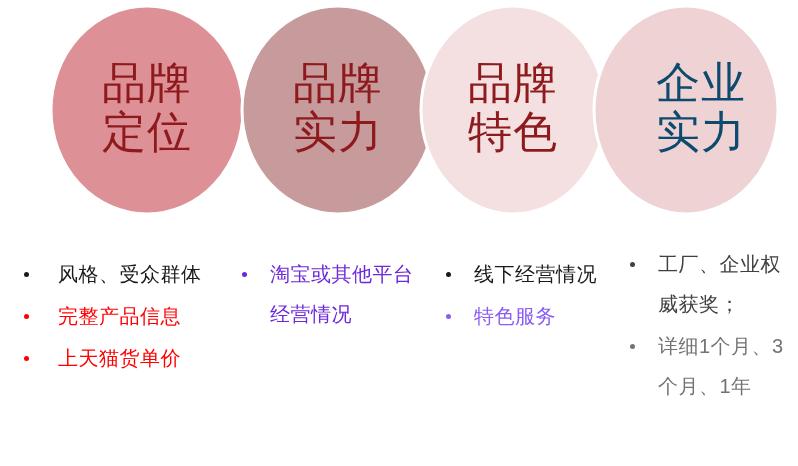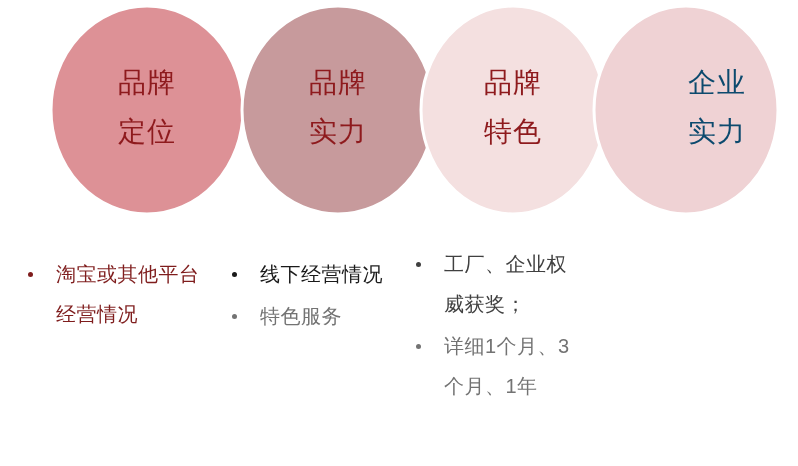--- a/index.html
+++ b/index.html
@@ -32,21 +32,21 @@
     position: absolute;
     left: 0;
     top: 0;
     width: 798px;
     height: 238px;
     display: block;
   }
   .circle-label {
     position: absolute;
     color: #8E1A1D;
-    font-size: 28px;
+    font-size: 44px;
     line-height: 49px;
     font-weight: 400;
     text-align: center;
     letter-spacing: 1px;
     white-space: nowrap;
     user-select: none;
   }
   .circle-label .ln { display: block; }
 
   
@@ -123,26 +123,31 @@
       <span class="ln">品牌</span>
       <span class="ln">特色</span>
     </div>
     <div class="circle-label" id="circle-label-3" style="left: 626px; top: 58px; width: 120px; color: #0c4a6e; text-align: right;">
       <span class="ln">企业</span>
       <span class="ln">实力</span>
     </div>
   </div>
 
   <div id="columns">
+    <div class="column col-1" id="column-0">
+        <div class="bullet-item" style="color: rgb(26, 26, 26);">风格、受众群体</div>
+        <div class="bullet-item red" style="color: rgb(255, 0, 0);">完整产品信息</div>
+        <div class="bullet-item red" style="color: rgb(255, 0, 0);">上天猫货单价</div>
+      </div>
     <div class="column col-2" id="column-1">
-        <div class="bullet-item" style="color: #7f1d1d;">淘宝或其他平台经营情况</div>
+        <div class="bullet-item" style="color: #6d28d9;">淘宝或其他平台经营情况</div>
       </div>
     <div class="column col-3" id="column-2">
         <div class="bullet-item" style="color: rgb(26, 26, 26);">线下经营情况</div>
-        <div class="bullet-item" style="color: #737373;">特色服务</div>
+        <div class="bullet-item" style="color: #8b5cf6;">特色服务</div>
       </div>
     <div class="column col-4" id="column-3">
         <div class="bullet-item" style="color: #404040;">工厂、企业权威获奖；</div>
         <div class="bullet-item" style="color: #737373;">详细1个月、3个月、1年</div>
       </div>
   </div>
 
 </div>
 
 </body></html>

